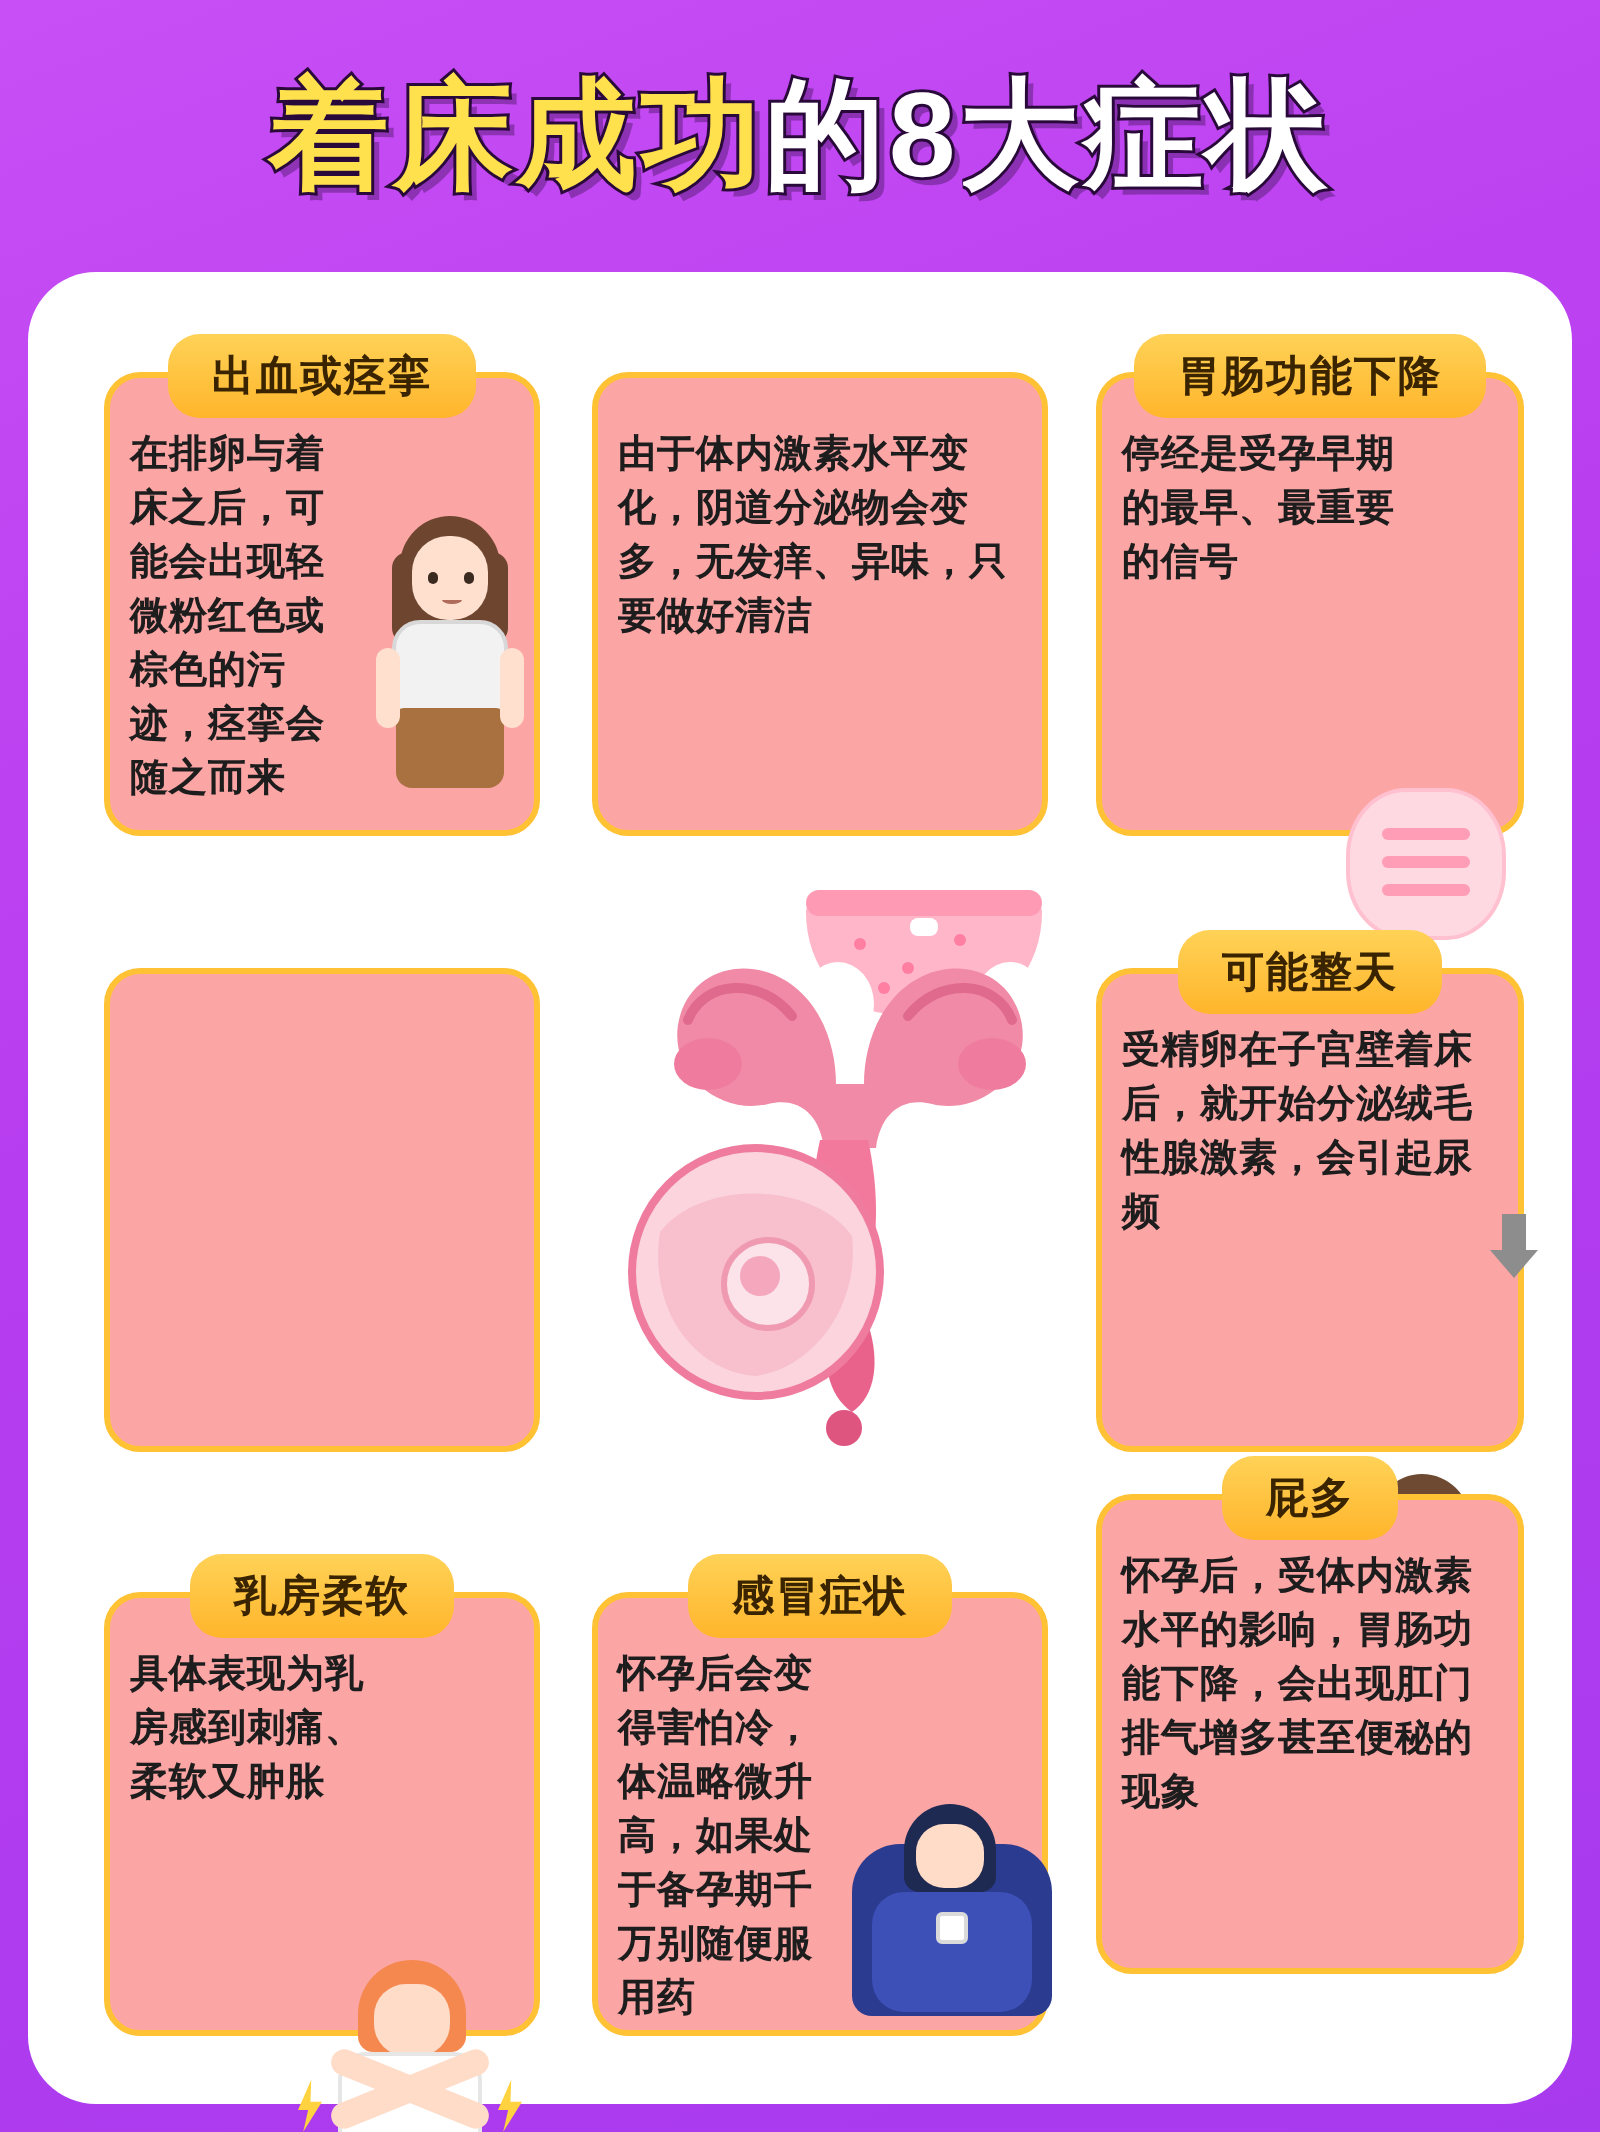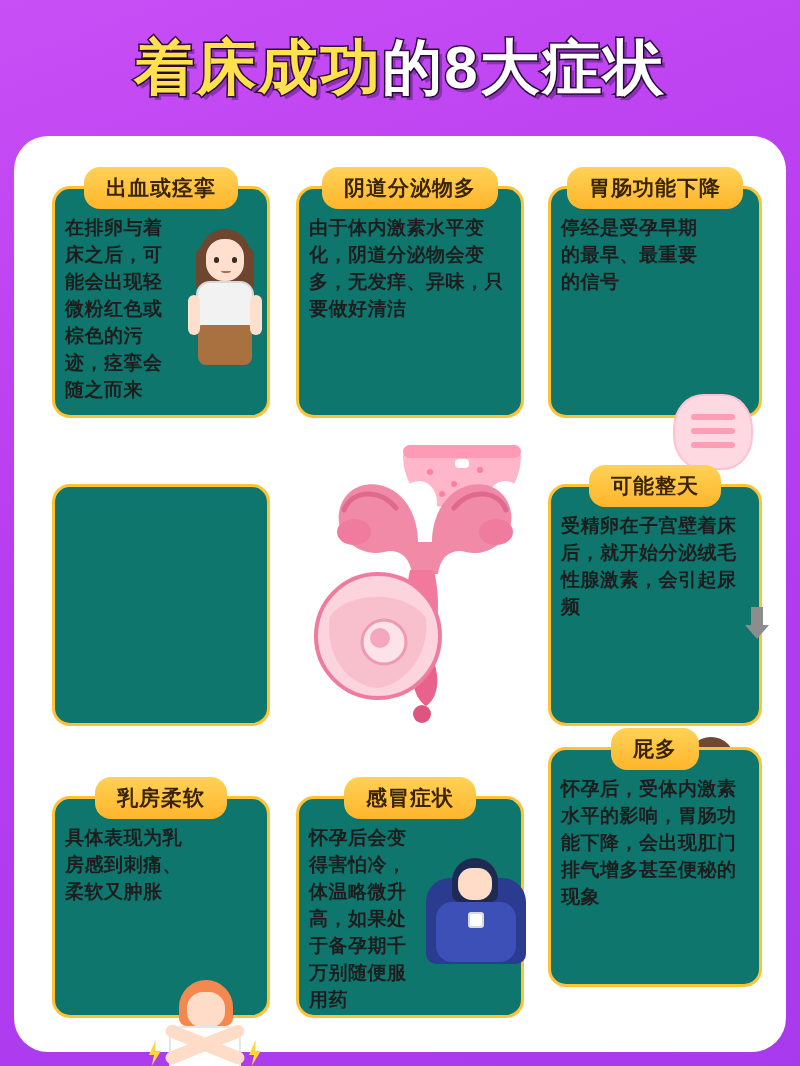--- a/index.html
+++ b/index.html
@@ -45,21 +45,21 @@
     height: 916px;
     background: #ffffff;
     border-radius: 34px;
   }
 
   
   .card {
     position: absolute;
     border: 3px solid #ffc235;
     border-radius: 18px;
-    background: #0f766e;
+    background: #fca5a5;
     padding: 8px 10px 8px 10px;
   }
   .badge {
     position: absolute;
     top: -22px;
     left: 50%;
     transform: translateX(-50%);
     background: linear-gradient(180deg,#ffd257 0%, #ffb52b 100%);
     color: #3a2400;
     font-size: 21px;
@@ -88,21 +88,21 @@
   
   #c1 { left: 38px;  top: 50px;  width: 218px; height: 232px; }
   #c2 { left: 282px; top: 50px;  width: 228px; height: 232px; }
   #c3 { left: 534px; top: 50px;  width: 214px; height: 232px; }
   #c4 { left: 38px;  top: 348px; width: 218px; height: 242px; }
   #c5 { left: 534px; top: 348px; width: 214px; height: 242px; }
   #c6 { left: 38px;  top: 660px; width: 218px; height: 222px; }
   #c7 { left: 282px; top: 660px; width: 228px; height: 222px; }
   #c8 { left: 534px; top: 611px; width: 214px; height: 240px; }
 
-  .flex-row { display: flex; align-items: center; gap: 2px; }
+  .flex-row { display: flex; align-items: flex-end; gap: 2px; }
 
   
   .fig { position: relative; }
 
   
   .girl1 { width: 86px; height: 150px; }
   .girl1 .hair { position:absolute; left:18px; top:4px; width:50px; height:56px; background:#6e4630; border-radius:26px 26px 20px 20px; }
   .girl1 .face { position:absolute; left:24px; top:14px; width:38px; height:42px; background:#ffe0cf; border-radius:18px; }
   .girl1 .hair2 { position:absolute; left:14px; top:22px; width:16px; height:46px; background:#6e4630; border-radius:10px; }
   .girl1 .hair3 { position:absolute; left:56px; top:22px; width:16px; height:46px; background:#6e4630; border-radius:10px; }
@@ -197,21 +197,20 @@
         <div class="mouth"></div>
         <div class="top"></div>
         <div class="skirt"></div>
         <div class="arm l"></div>
           <div class="arm r"></div>
       </div>
     </div>
   </div>
 
   <div class="card" id="c2">
-    <div class="badge">阴道分泌物多</div>
     <div class="body-text txt-wide">由于体内激素水平变化，阴道分泌物会变多，无发痒、异味，只要做好清洁</div>
     <div class="fig undies art" style="left:94px; top:118px;">
       <div class="u-body"></div>
       <div class="u-band"></div>
       <div class="bow"></div>
       <div class="dot" style="left:24px; top:28px;"></div>
       <div class="dot" style="left:48px; top:40px;"></div>
       <div class="dot" style="left:74px; top:26px;"></div>
       <div class="dot" style="left:36px; top:50px;"></div>
       <div class="dot" style="left:66px; top:52px;"></div>

